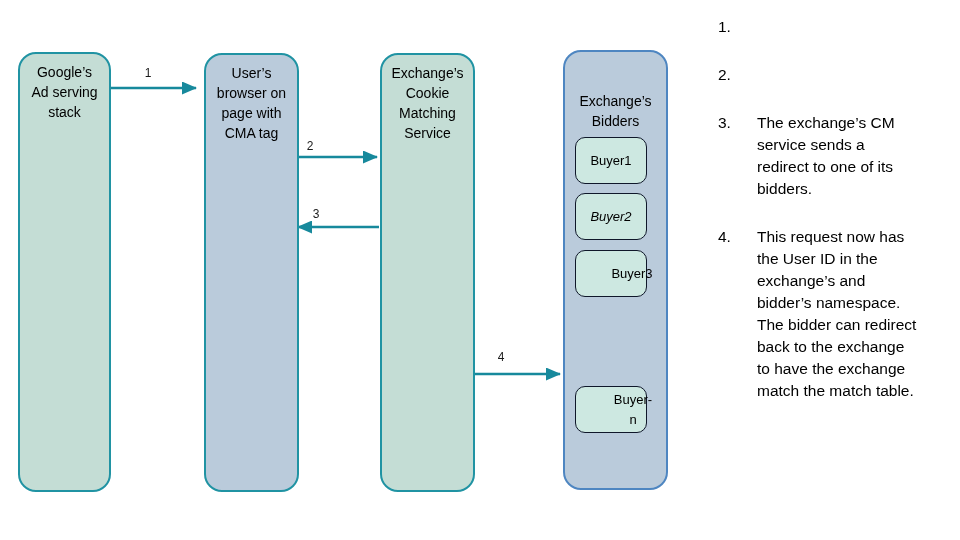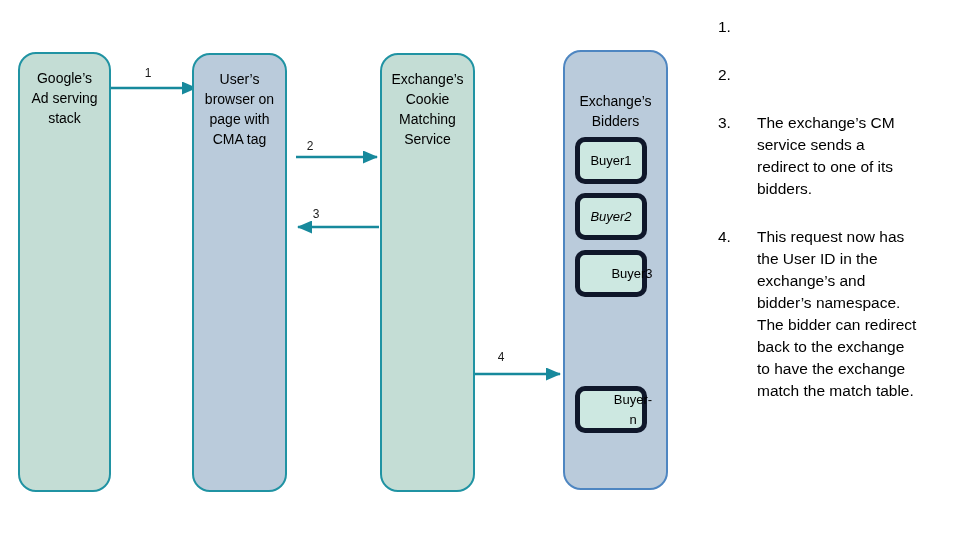--- a/index.html
+++ b/index.html
@@ -20,39 +20,39 @@
     pointer-events: none;
   }
 
   .node {
     position: absolute;
     border: 2px solid #2093a3;
     border-radius: 18px;
     text-align: center;
     font-size: 14px;
     line-height: 20px;
-    padding-top: 14px;
+    padding-top: 8px;
     white-space: pre-line;
   }
   .fill-green { background: #c4ddd5; }
   .fill-blue  { background: #bacbdb; }
   .border-blue { border-color: #4e86c1; }
 
   .node-google   { left: 18px;  top: 52px; width: 93px;  height: 440px; }
-  .node-browser  { left: 192px; top: 53px; width: 95px;  height: 439px; }
+  .node-browser  { left: 204px; top: 53px; width: 95px;  height: 439px; }
   .node-cms      { left: 380px; top: 53px; width: 95px;  height: 439px; }
   .node-bidders  { left: 563px; top: 50px; width: 105px; height: 440px; padding-top: 19px; }
 
   .buyer {
     position: absolute;
     left: 10px;
     width: 72px;
     height: 47px;
     background: #cde8e1;
-    border: 5px solid #0f172a;
+    border: 1px solid #0f172a;
     border-radius: 10px;
     display: flex;
     align-items: center;
     justify-content: center;
     font-size: 13px;
     white-space: normal;
   }
   .buyer-1 { top: 85px; }
   .buyer-2 { top: 141px; font-style: italic; }
   .buyer-3 { top: 198px; padding-left: 42px; }

